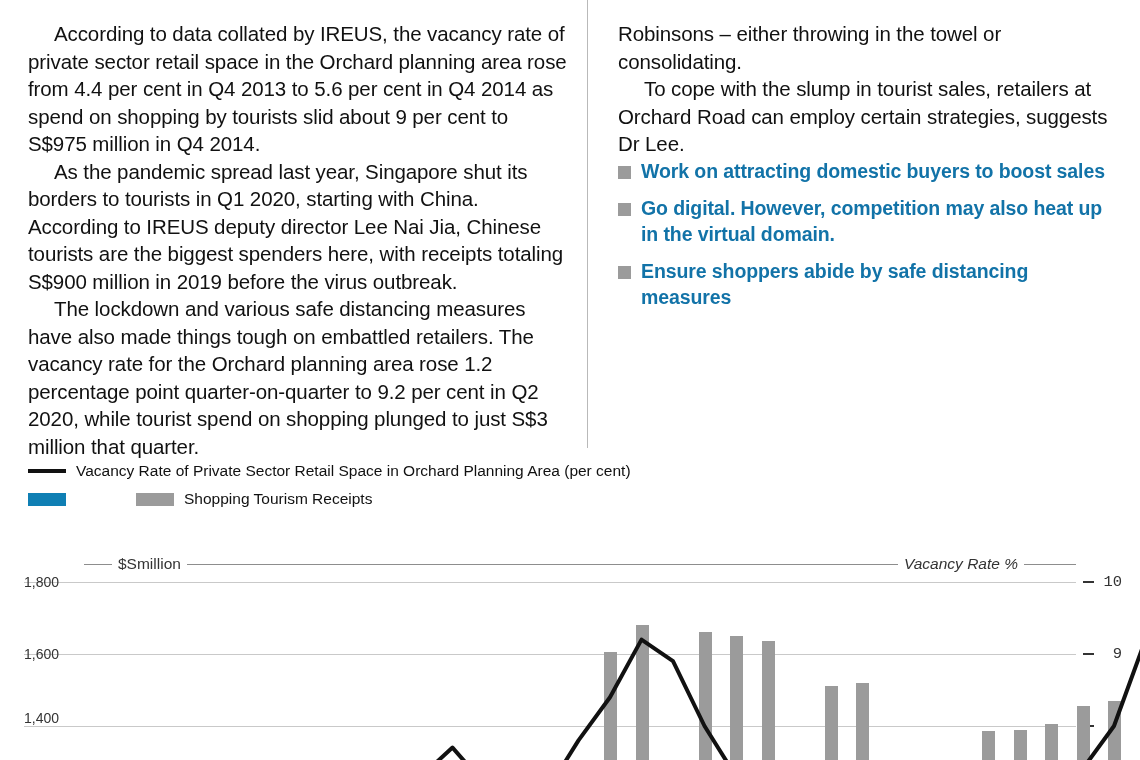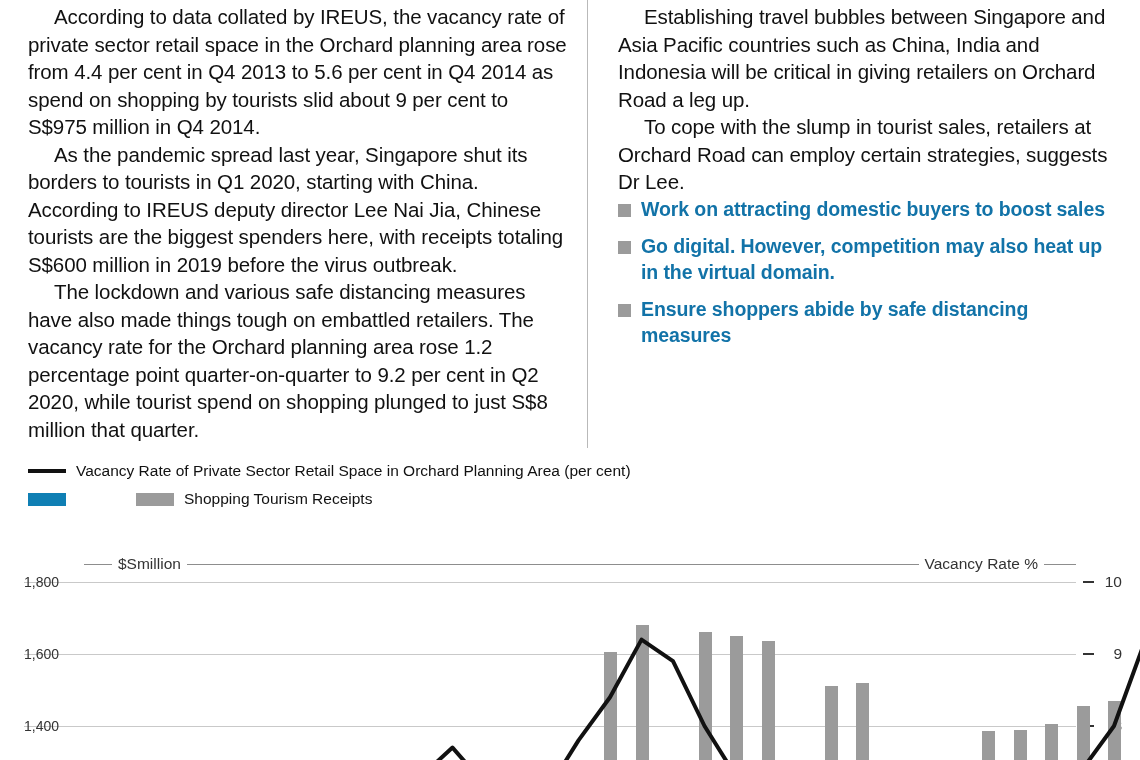--- a/index.html
+++ b/index.html
@@ -26,21 +26,21 @@
     position: absolute;
     top: 0;
     left: 0;
     width: 1140px;
     height: 448px;
     display: flex;
     flex-direction: row;
   }
   .col {
     box-sizing: border-box;
-    padding: 3px 18px 0 28px;
+    padding: 20px 18px 0 28px;
   }
   .col-left {
     width: 588px;
     border-right: 1px solid #b9b9b9;
   }
   .col-right {
     width: 552px;
     padding-left: 30px;
     padding-right: 22px;
   }
@@ -132,21 +132,21 @@
     height: 28px;
   }
   .axis-title {
     position: absolute;
     font-size: 15.5px;
     color: #333333;
     background: #ffffff;
     padding: 0 6px;
   }
   .axis-title.left { left: 112px; top: 7px; }
-  .axis-title.right { right: 96px; top: 7px; }
+  .axis-title.right { right: 116px; top: 7px; font-style: italic; }
   .head-rule {
     position: absolute;
     top: 16px;
     left: 84px;
     right: 64px;
     height: 1px;
     background: #8d8d8d;
   }
 
   .plot {
@@ -169,20 +169,21 @@
     font-size: 14px;
     color: #333333;
     transform: translateY(-50%);
   }
   .ytick-right {
     position: absolute;
     right: 18px;
     font-size: 15.5px;
     color: #333333;
     transform: translateY(-50%);
+    font-family: Liberation Mono, monospace;
   }
   .ytick-dash {
     position: absolute;
     right: 46px;
     width: 11px;
     height: 2px;
     background: #333333;
     transform: translateY(-50%);
   }
   .bars {
@@ -208,26 +209,26 @@
 </style>
 </head>
 <body>
 
 <div class="page">
 
   <div class="article">
 
     <div class="col col-left">
       <p>According to data collated by IREUS, the vacancy rate of private sector retail space in the Orchard planning area rose from 4.4 per cent in Q4 2013 to 5.6 per cent in Q4 2014 as spend on shopping by tourists slid about 9 per cent to S$975 million in Q4 2014.</p>
-      <p>As the pandemic spread last year, Singapore shut its borders to tourists in Q1 2020, starting with China. According to IREUS deputy director Lee Nai Jia, Chinese tourists are the biggest spenders here, with receipts totaling S$600 million in 2019 before the virus outbreak.</p>
-      <p>The lockdown and various safe distancing measures have also made things tough on embattled retailers. The vacancy rate for the Orchard planning area rose 1.2 percentage point quarter-on-quarter to 9.2 per cent in Q2 2020, while tourist spend on shopping plunged to just S$8 million that quarter.</p>
+      <p>As the pandemic spread last year, Singapore shut its borders to tourists in Q1 2020, starting with China. According to IREUS deputy director Lee Nai Jia, Chinese tourists are the biggest spenders here, with receipts totaling S$900 million in 2019 before the virus outbreak.</p>
+      <p>The lockdown and various safe distancing measures have also made things tough on embattled retailers. The vacancy rate for the Orchard planning area rose 1.2 percentage point quarter-on-quarter to 9.2 per cent in Q2 2020, while tourist spend on shopping plunged to just S$3 million that quarter.</p>
     </div>
 
     <div class="col col-right">
-      <p>Establishing travel bubbles between Singapore and Asia Pacific countries such as China, India and Indonesia will be critical in giving retailers on Orchard Road a leg up.</p>
+      <p class="no-indent">Robinsons – either throwing in the towel or consolidating.</p>
       <p>To cope with the slump in tourist sales, retailers at Orchard Road can employ certain strategies, suggests Dr Lee.</p>
 
       <div class="tips">
         <div class="tip">
           <span class="tip-marker"></span>
           <span class="tip-text">Work on attracting domestic buyers to boost sales</span>
         </div>
         <div class="tip">
           <span class="tip-marker"></span>
           <span class="tip-text">Go digital. However, competition may also heat up in the virtual domain.</span>
@@ -265,21 +266,21 @@
       <span class="axis-title right">Vacancy Rate %</span>
     </div>
 
     <div class="plot">
 
       <div class="gridline" style="top: 6px;"></div>
         <div class="ytick-left" style="top: 6px;">1,800</div>
         <div class="gridline" style="top: 78px;"></div>
         <div class="ytick-left" style="top: 78px;">1,600</div>
         <div class="gridline" style="top: 150px;"></div>
-        <div class="ytick-left" style="top: 150px;">1,400</div>
+        <div class="ytick-left" style="top: 142px;">1,400</div>
         <div class="ytick-right" style="top: 6px;">10</div>
         <div class="ytick-dash" style="top: 6px;"></div>
         <div class="ytick-right" style="top: 78px;">9</div>
         <div class="ytick-dash" style="top: 78px;"></div>
         <div class="ytick-right" style="top: 150px;">8</div>
         <div class="ytick-dash" style="top: 150px;"></div>
         <div class="bars">
           <div class="bar" style="left: 604px; top: 76.2px; height: 107.8px; background: rgb(155, 155, 155);"></div>
           <div class="bar" style="left: 635.5px; top: 49.2px; height: 134.8px; background: rgb(155, 155, 155);"></div>
           <div class="bar" style="left: 698.5px; top: 56.4px; height: 127.6px; background: rgb(155, 155, 155);"></div>

